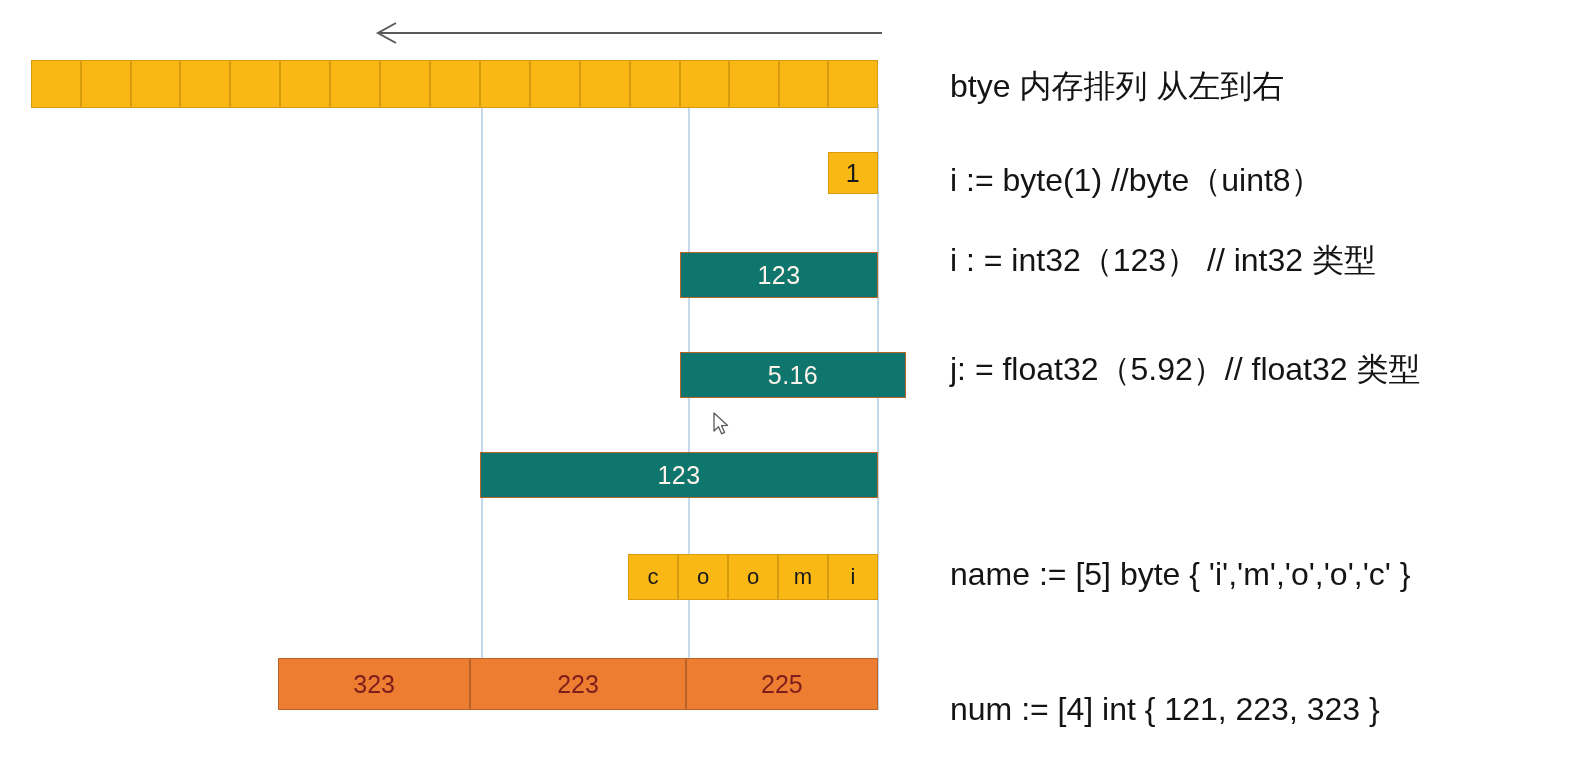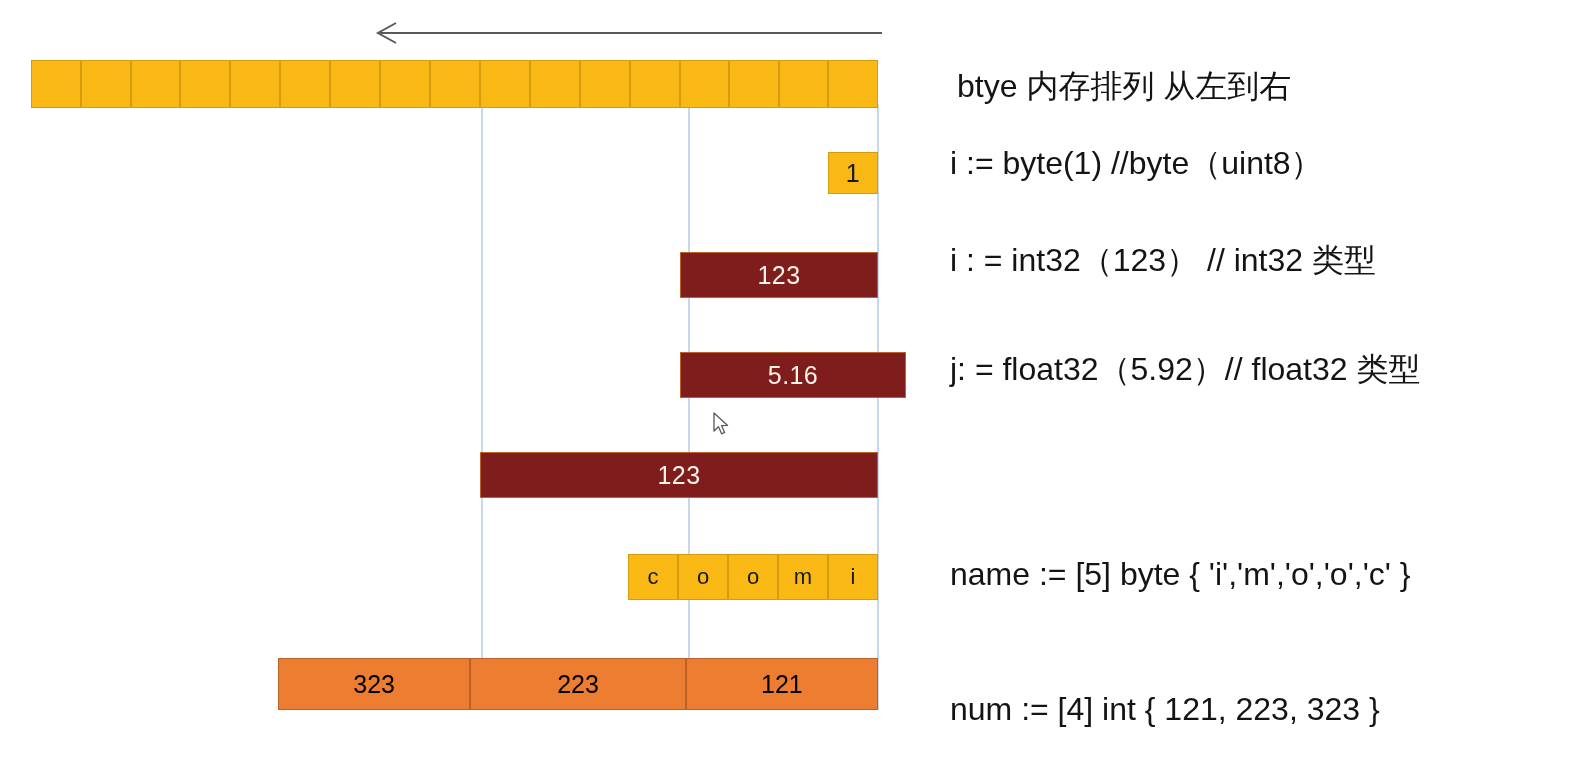--- a/index.html
+++ b/index.html
@@ -63,21 +63,21 @@
   .bar {
     position: absolute;
     box-sizing: border-box;
     display: flex;
     align-items: center;
     justify-content: center;
     font-size: 25px;
     letter-spacing: 0.4px;
   }
   .bar.orange {
-    background: #7f1d1d;
+    background: #0f766e;
     border: 1.5px solid #b9622a;
     color: #fdf3ea;
   }
   .bar.yellow {
     background: #f9b814;
     border: 1.5px solid #d79b10;
     color: #1a1a1a;
   }
 
   
@@ -89,21 +89,21 @@
   .seg {
     box-sizing: border-box;
     display: flex;
     align-items: center;
     justify-content: center;
     font-size: 25px;
   }
   .seg.orange {
     background: #ed7d31;
     border: 1.5px solid #b9622a;
-    color: #000000;
+    color: #7f1d1d;
   }
   .seg.yellow {
     background: #f9b814;
     border: 1.5px solid #d79b10;
     color: #1a1a1a;
     font-size: 22px;
   }
 
   
   .code-line {
@@ -203,26 +203,26 @@
   </div>
 
   <div class="seg-bar" style="left:278px; top:658px; width:600px; height:52px;">
     <div class="seg orange" style="width:200px;">
       <span>323</span>
     </div>
     <div class="seg orange" style="width:224px;">
       <span>223</span>
     </div>
     <div class="seg orange" style="width:200px;">
-      <span>121</span>
-    </div>
-  </div>
-
-  <div class="code-line" style="top:70px;margin-left:7px;">btye 内存排列 从左到右</div>
-  <div class="code-line" style="top:147px;">i := byte(1)  //byte（uint8）</div>
+      <span>225</span>
+    </div>
+  </div>
+
+  <div class="code-line" style="top:70px;">btye 内存排列 从左到右</div>
+  <div class="code-line" style="top:164px;">i := byte(1)  //byte（uint8）</div>
   <div class="code-line" style="top:244px;">i : = int32（123）   // int32 类型</div>
   <div class="code-line" style="top:353px;">j: = float32（5.92）// float32 类型</div>
   <div class="code-line" style="top:558px;">name := [5] byte { 'i','m','o','o','c' }</div>
   <div class="code-line" style="top:693px;">num := [4] int { 121, 223, 323 }</div>
 
   <div class="cursor">
     <svg width="20" height="26" viewBox="0 0 20 26">
       <path d="M2,1 L2,19 L6.5,14.8 L9.6,21.8 L12.6,20.4 L9.6,13.7 L15.6,13.4 Z" fill="#ffffff" stroke="#5a5a5a" stroke-width="1.3" stroke-linejoin="round"></path>
     </svg>
   </div>

